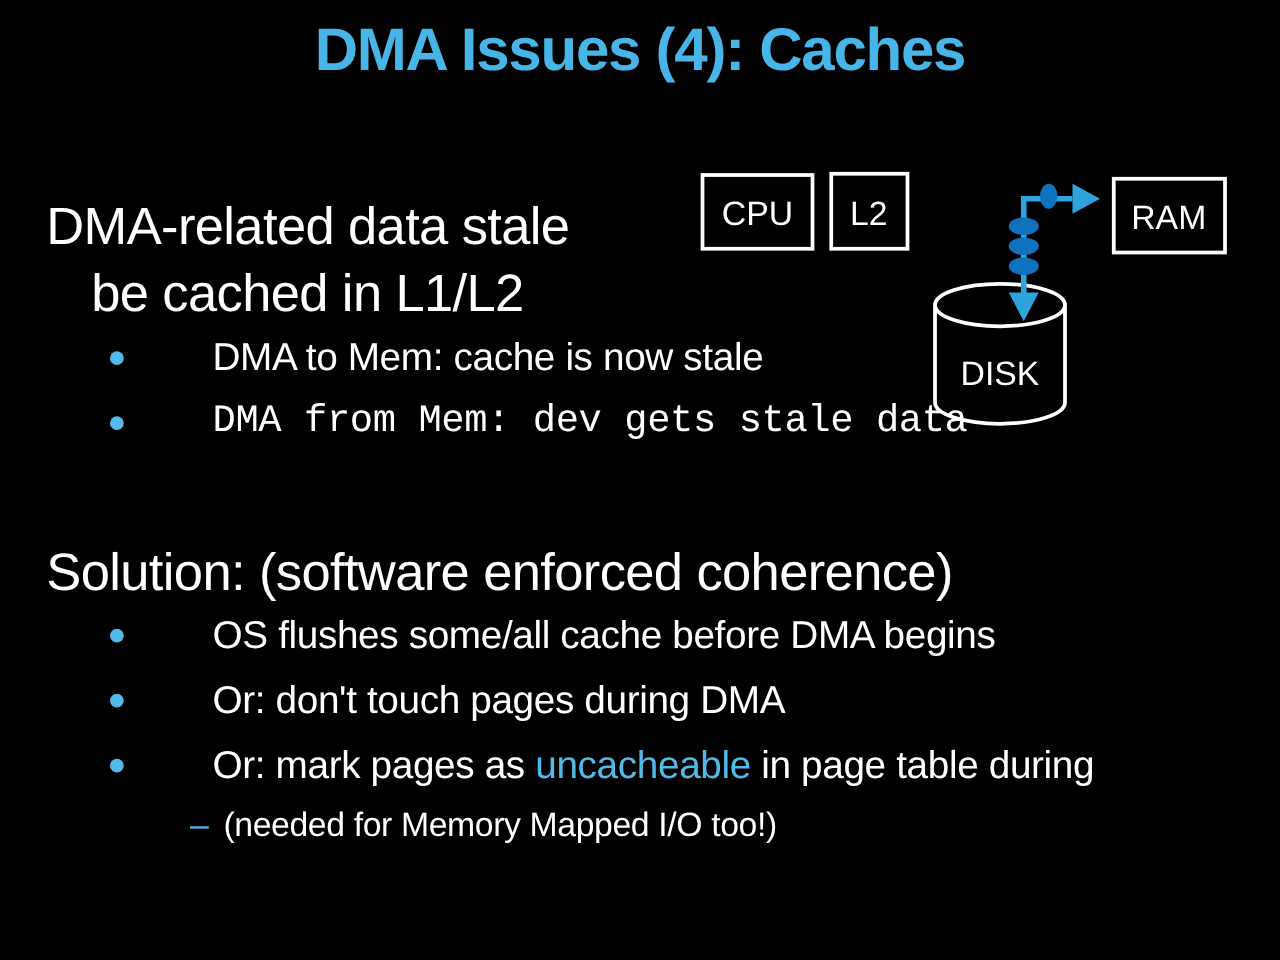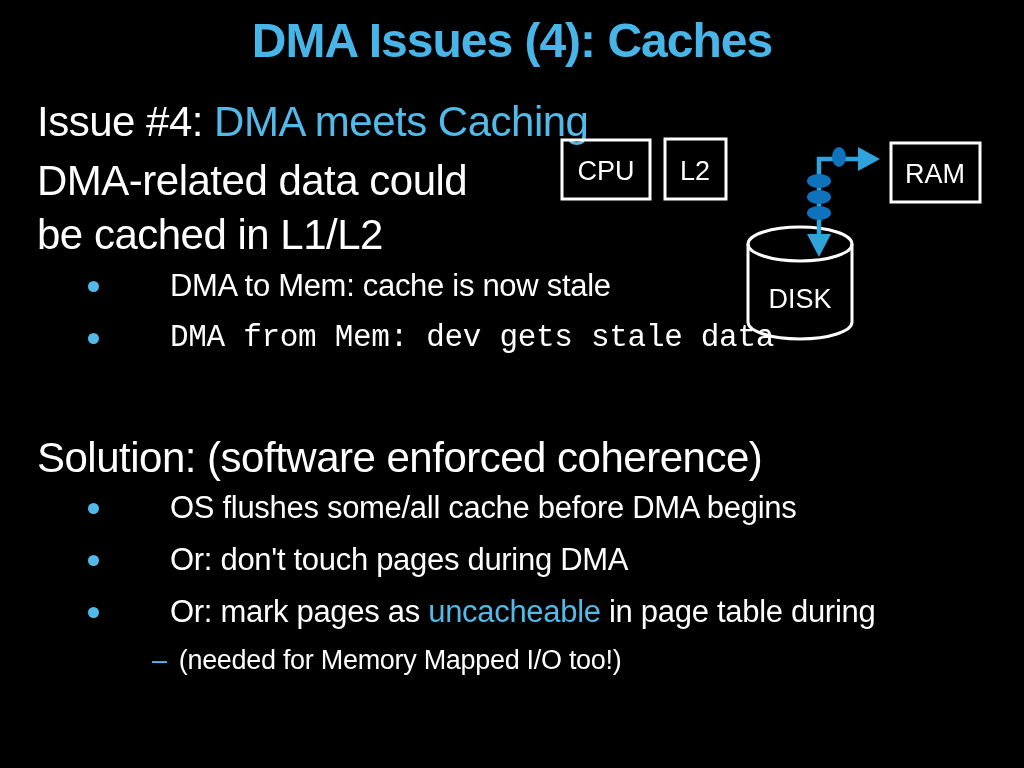--- a/index.html
+++ b/index.html
@@ -9,21 +9,21 @@
            background:var(--background,#000); color:var(--text-white,#fff);border-radius:11px; }
 
   .title { position:absolute; top:13px; left:0; width:100%; text-align:center;
            font-size:48px; font-weight:bold; letter-spacing:-1px;
            color:var(--title-blue,#47B5E8); white-space:nowrap; }
 
   .hline { position:absolute; left:37px; font-size:42px; letter-spacing:-0.5px;
            white-space:nowrap; line-height:1.15; }
   .y-issue   { top:98px; }
   .y-intro1  { top:157px; }
-  .y-intro2  { top:211px; }
+  .y-intro2  { top:211px;margin-left:36px; }
   .y-solution{ top:434px; }
 
   .blue { color:var(--accent-blue,#52BAE8); }
 
   .bullet { position:absolute; left:88px; display:flex; align-items:flex-start;
             font-size:31px; letter-spacing:-0.3px; white-space:nowrap; line-height:1.15;gap:48px; }
   .dot { width:11px; height:11px; border-radius:50%;
          background:var(--accent-blue,#52BAE8); margin:13px 23px 0 0; flex:none; }
   .y-b1 { top:268px; }
   .y-b2 { top:320px;font-family:Liberation Mono, monospace; }
@@ -45,23 +45,22 @@
   .arrow-head { fill:var(--arrow-blue,#2FA3DC); stroke:none; }
   .node { fill:var(--node-blue,#0E72BC); stroke:none; }
 </style>
 </head>
 <body>
 
 <div class="slide">
 
   <div class="title">DMA Issues (4): Caches</div>
 
-  <div class="hline y-issue"><span>Issue #4: </span><span class="blue">DMA meets Caching</span></div>
 
-  <div class="hline y-intro1">DMA-related data could</div>
+  <div class="hline y-intro1">DMA-related data stale</div>
   <div class="hline y-intro2">be cached in L1/L2</div>
 
   <div class="bullet y-b1">
     <span class="dot"></span>
     <span>DMA to Mem: cache is now stale</span>
   </div>
   <div class="bullet y-b2">
     <span class="dot"></span>
     <span>DMA from Mem: dev gets stale data</span>
   </div>

